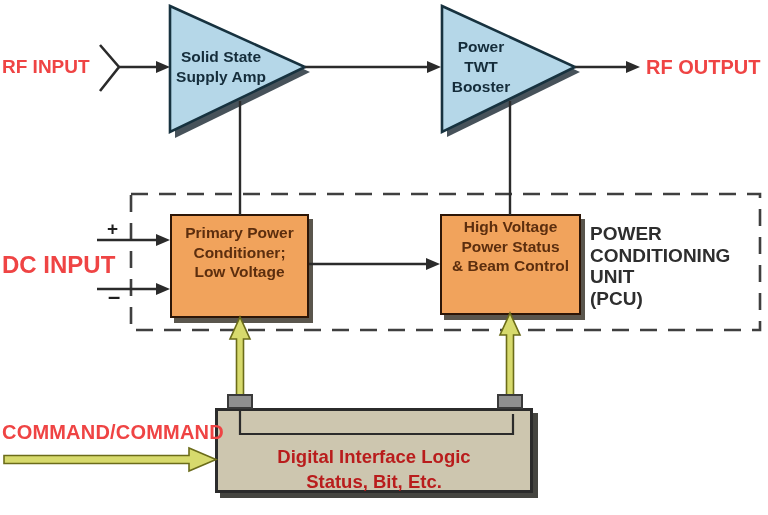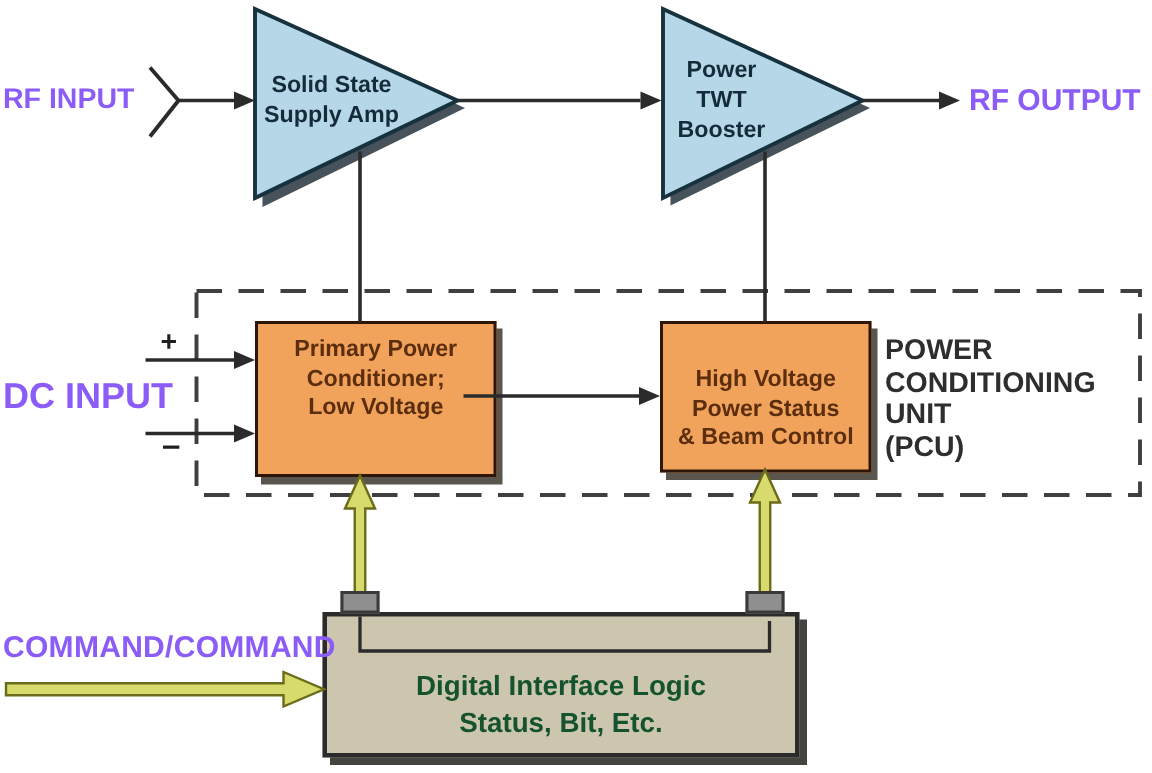--- a/index.html
+++ b/index.html
@@ -1,42 +1,42 @@
 <!DOCTYPE html>
 <html><head>
 <meta charset="utf-8">
 <style>
   html,body{margin:0;padding:0;background:#fff;}
   .stage{
     position:relative;width:768px;height:515px;background:#ffffff;
     overflow:hidden;font-family:"Liberation Sans",sans-serif;
   }
   .stage svg.wires{position:absolute;left:0;top:0;z-index:2;pointer-events:none;}
-  .lbl{position:absolute;z-index:3;font-weight:bold;color:#8b5cf6;white-space:nowrap;}
+  .lbl{position:absolute;z-index:3;font-weight:bold;color:#ef4444;white-space:nowrap;}
   .lbl-rf-input{left:2px;top:56px;font-size:19px;}
   .lbl-rf-output{left:646px;top:56px;font-size:20px;}
   .lbl-dc-input{left:2px;top:251px;font-size:24px;}
   .lbl-plus{left:107px;top:218px;font-size:19px;color:#1f1f1f;}
   .lbl-minus{left:108px;top:284px;font-size:22px;color:#1f1f1f;}
   .lbl-command{left:2px;top:421px;font-size:20px;letter-spacing:.2px;}
   .tri-label{position:absolute;z-index:3;text-align:center;font-weight:bold;
     color:#142c3a;font-size:15.5px;line-height:20px;}
   .tri-label.driver{left:158px;top:47px;width:126px;}
   .tri-label.twt{left:424px;top:37px;width:114px;}
   .pbox{position:absolute;z-index:1;box-sizing:border-box;background:#f1a35c;
     border:2.5px solid #2d1607;box-shadow:4px 5px 0 #5a564d;
     text-align:center;font-weight:bold;color:#5c2e0e;font-size:15.5px;line-height:19.5px;}
-  .pbox.box1{left:170px;top:214px;width:161px;height:104px;padding-top:7px;}
-  .pbox.box2{left:440px;top:214px;width:141px;height:101px;padding-top:27px;}
+  .pbox.box1{left:170px;top:214px;width:139px;height:104px;padding-top:7px;}
+  .pbox.box2{left:440px;top:214px;width:141px;height:101px;padding-top:1px;}
   .pcu-label{position:absolute;z-index:1;left:590px;top:223px;font-weight:bold;
     color:#2e2e2e;font-size:19px;line-height:21.5px;white-space:nowrap;}
   .digital-box{position:absolute;z-index:1;box-sizing:border-box;left:215px;top:408px;
-    width:318px;height:97px;background:#cdc6af;border:3px solid #2b2b2b;
+    width:318px;height:85px;background:#cdc6af;border:3px solid #2b2b2b;
     box-shadow:5px 5px 0 #454540;text-align:center;font-weight:bold;
-    color:#14532d;font-size:18.5px;line-height:25px;}
+    color:#b91c1c;font-size:18.5px;line-height:25px;}
   .digital-box .txt{margin-top:33px;}
   .tab{position:absolute;z-index:3;box-sizing:border-box;width:26px;height:15px;
     background:#8f8f8f;border:2px solid #3a3a3a;}
   .tab.left{left:227px;top:394px;}
   .tab.right{left:497px;top:394px;}
 </style>
 </head>
 <body>
 
 <div class="stage">

